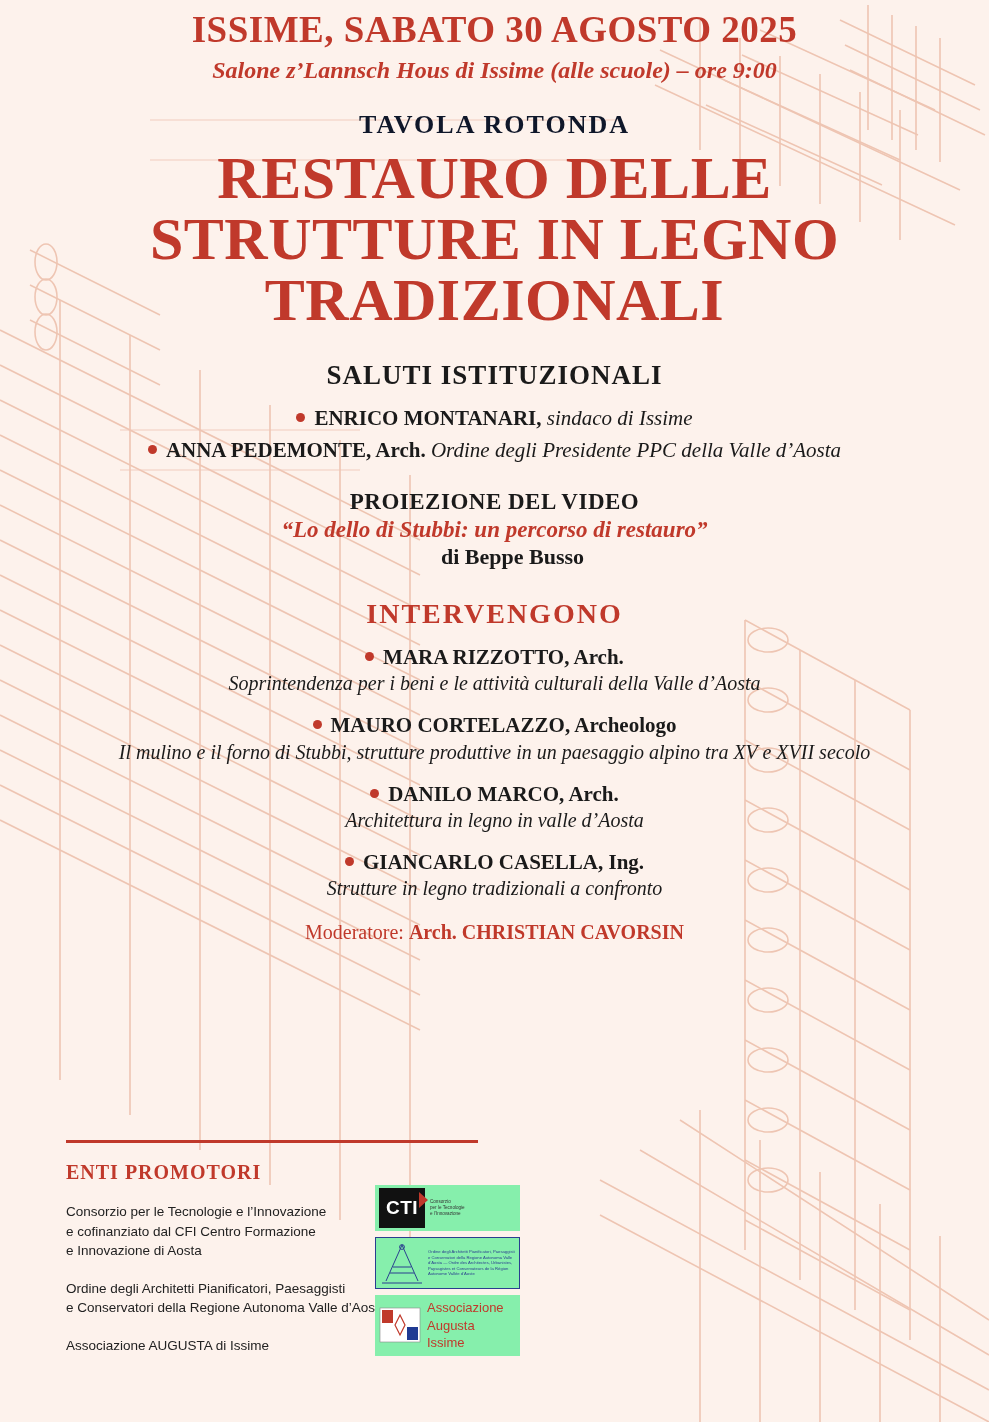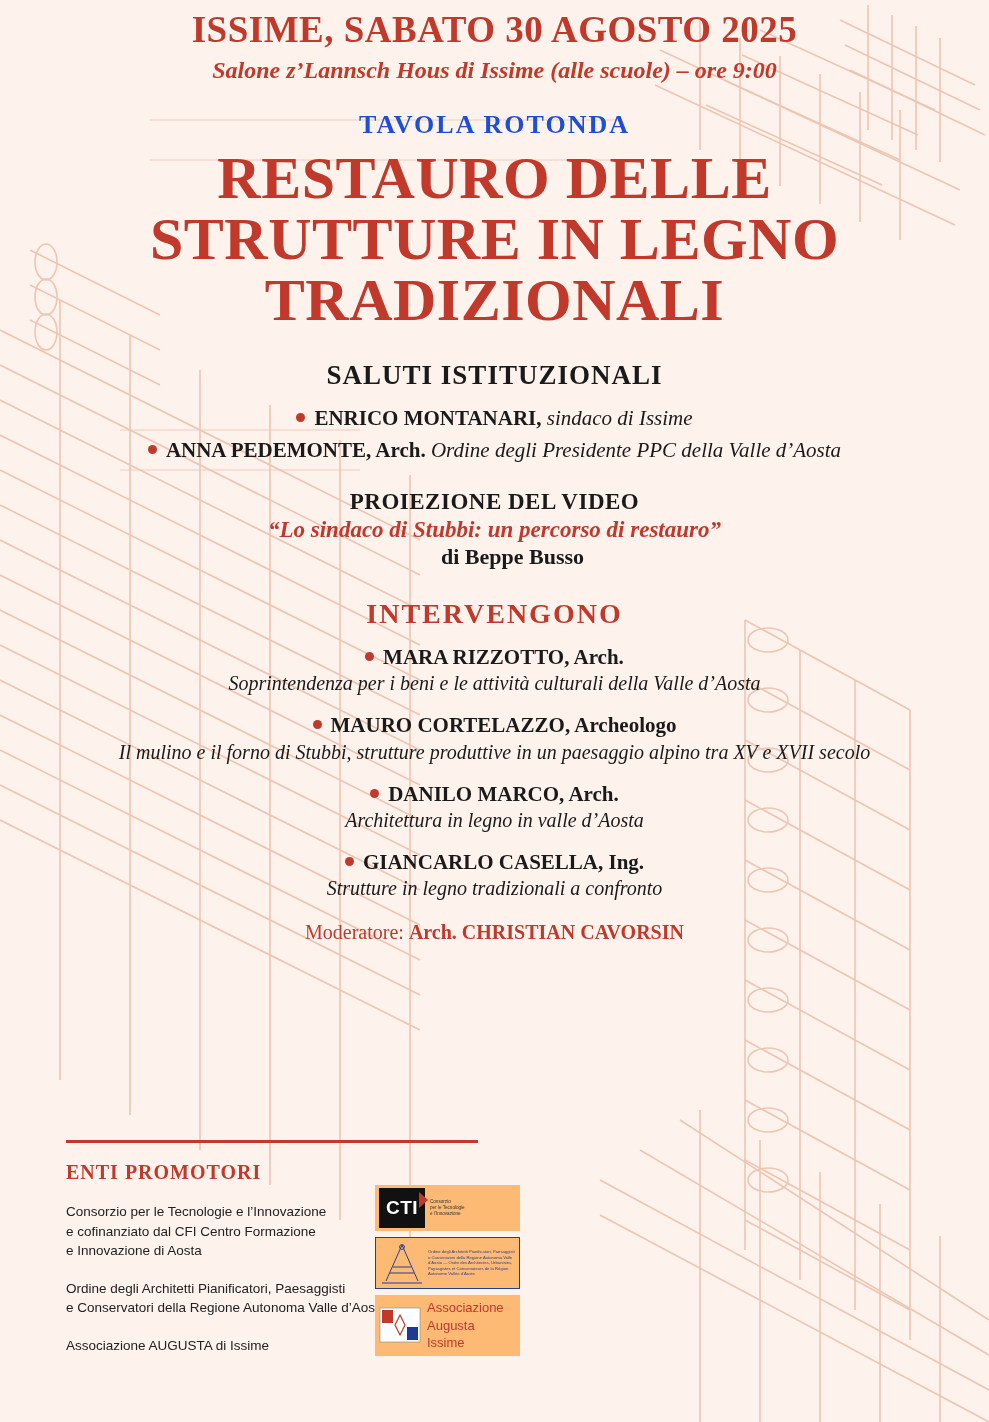--- a/index.html
+++ b/index.html
@@ -49,21 +49,21 @@
     font-size: 24px;
     font-style: italic;
     font-weight: bold;
     color: #c0392b;
   }
   .kicker {
     margin: 26px 0 0 0;
     font-size: 26px;
     font-weight: bold;
     letter-spacing: 2px;
-    color: #1d4ed8;
+    color: #0f172a;
   }
   .title {
     margin: 8px 0 0 0;
     font-size: 60px;
     line-height: 1.02;
     font-weight: bold;
     color: #c0392b;
     letter-spacing: 0.5px;
   }
   .section-head {
@@ -165,21 +165,21 @@
 
   
   #logos {
     position: absolute;
     left: 375px;
     top: 1185px;
     width: 145px;
   }
   .logo-box {
     margin-bottom: 6px;
-    background: #fdba74;
+    background: #86efac;
   }
   .logo-cti {
     display: flex;
     align-items: center;
     gap: 5px;
     padding: 3px 4px;
   }
   .cti-mark {
     width: 46px;
     height: 40px;
@@ -327,21 +327,21 @@
         <span class="bullet"></span><span class="nm">ENRICO MONTANARI,</span><span class="role-italic"> sindaco di Issime</span>
       </li>
       <li>
         <span class="bullet"></span><span class="nm">ANNA PEDEMONTE, Arch.</span><span class="role-italic"> Ordine degli Presidente PPC della Valle d’Aosta</span>
       </li>
     </ul>
   </div>
 
   <div class="center video-block">
     <div class="video-head">PROIEZIONE DEL VIDEO</div>
-    <div class="video-title">“Lo sindaco di Stubbi: un percorso di restauro”</div>
+    <div class="video-title">“Lo dello di Stubbi: un percorso di restauro”</div>
     <div class="video-author">di Beppe Busso</div>
   </div>
 
   <div class="center">
     <p class="section-head red">INTERVENGONO</p>
     <ul class="speakers">
       <li>
         <span class="bullet"></span><span class="nm">MARA RIZZOTTO, Arch.</span>
         <span class="sub">Soprintendenza per i beni e le attività culturali della Valle d’Aosta</span>
       </li>

